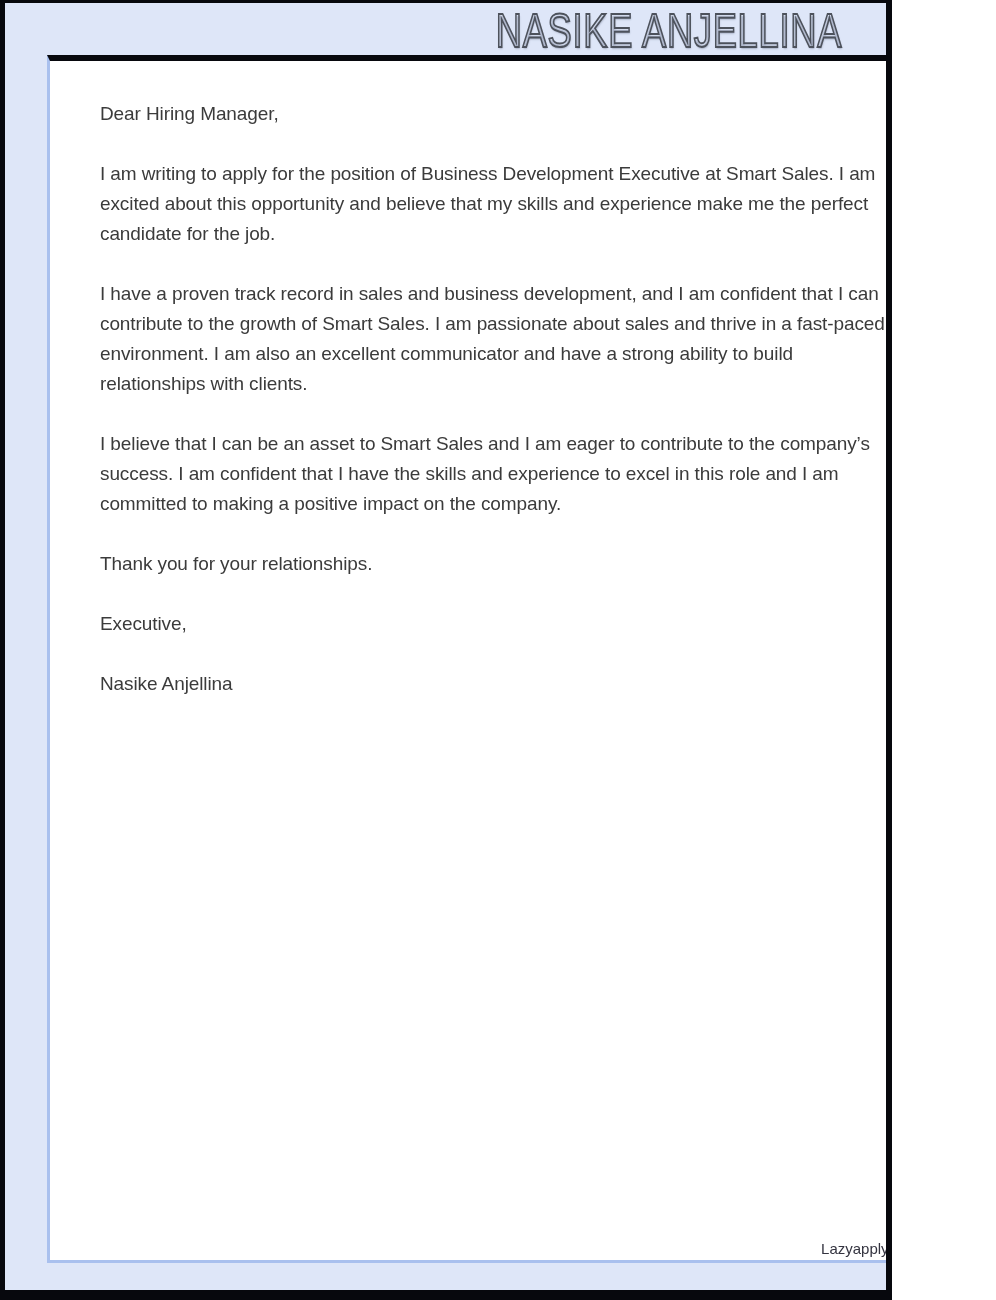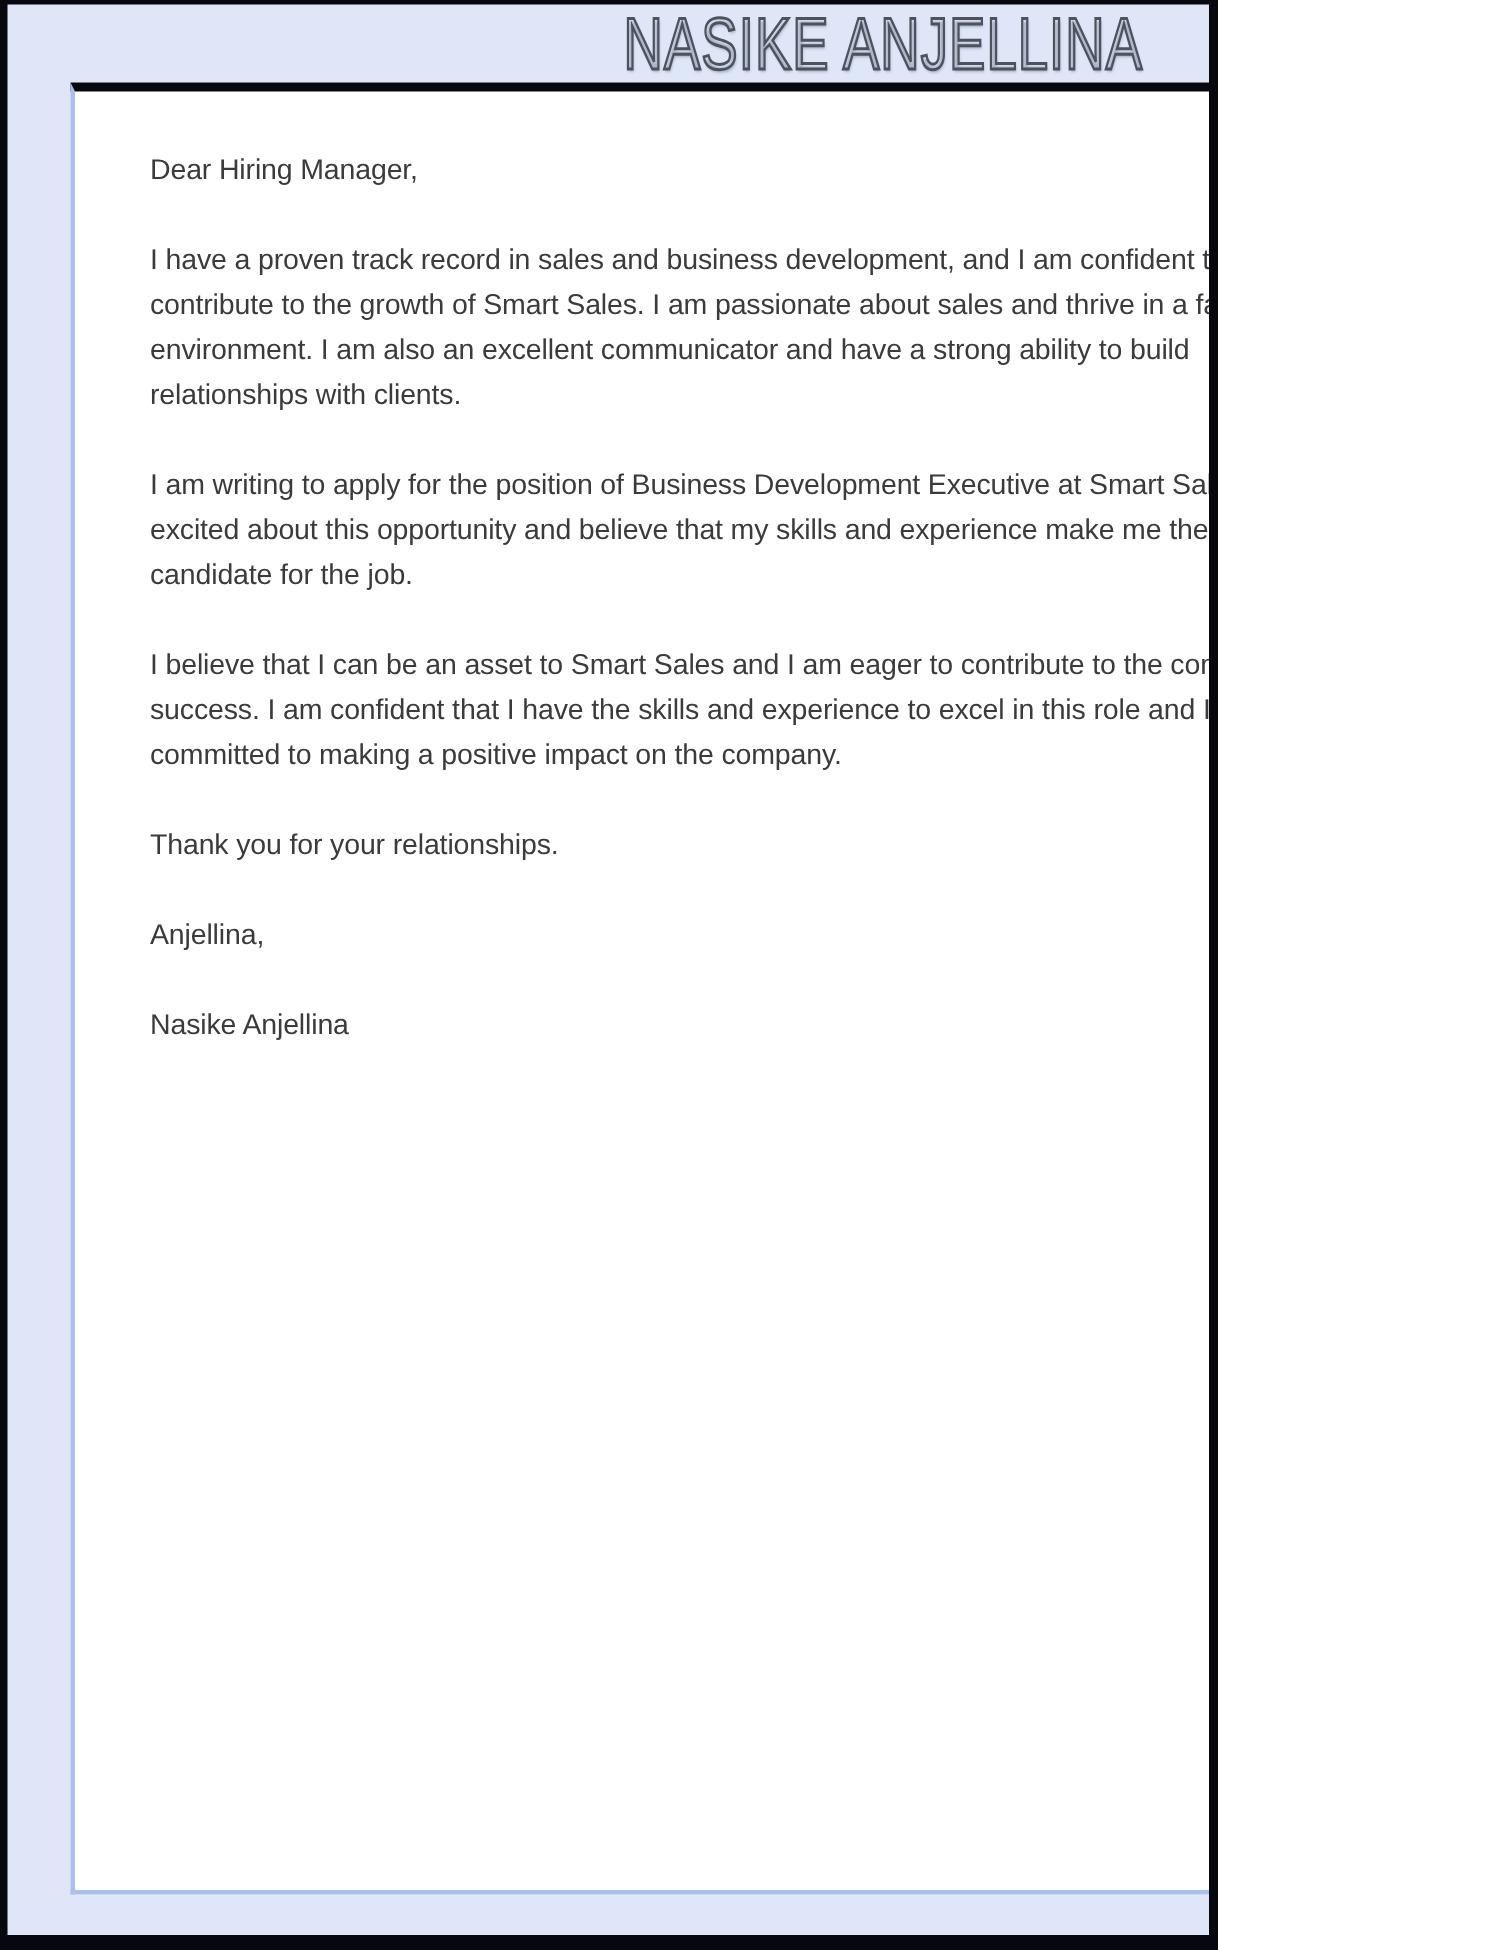--- a/index.html
+++ b/index.html
@@ -2,21 +2,21 @@
 <html><head>
 <meta charset="utf-8">
 <style>
   html, body {
     margin: 0;
     padding: 0;
     background: #ffffff;
   }
   .page {
     position: relative;
-    width: 812px;
+    width: 892px;
     height: 1300px;
     box-sizing: border-box;
     background: #dee6f8;
     border-style: solid;
     border-color: #07080d;
     border-width: 3px 6px 10px 5px;
     font-family: "Liberation Sans", sans-serif;
     overflow: hidden;
   }
   .header-name {
@@ -79,29 +79,29 @@
 
 <div class="page">
 
   <div class="header-name">NASIKE ANJELLINA</div>
 
   <div class="letter-card">
     <div class="letter-body">
 
       <p>Dear Hiring Manager,</p>
 
+      <p>I am writing to apply for the position of Business Development Executive at Smart Sales. I am excited about this opportunity and believe that my skills and experience make me the perfect candidate for the job.</p>
+
       <p>I have a proven track record in sales and business development, and I am confident that I can contribute to the growth of Smart Sales. I am passionate about sales and thrive in a fast-paced environment. I am also an excellent communicator and have a strong ability to build relationships with clients.</p>
-
-      <p>I am writing to apply for the position of Business Development Executive at Smart Sales. I am excited about this opportunity and believe that my skills and experience make me the perfect candidate for the job.</p>
 
       <p>I believe that I can be an asset to Smart Sales and I am eager to contribute to the company’s success. I am confident that I have the skills and experience to excel in this role and I am committed to making a positive impact on the company.</p>
 
       <p>Thank you for your relationships.</p>
 
-      <p>Anjellina,</p>
+      <p>Executive,</p>
 
       <p>Nasike Anjellina</p>
 
 
     </div>
 
     <a class="watermark">Lazyapply.com</a>
   </div>
 
 </div>

